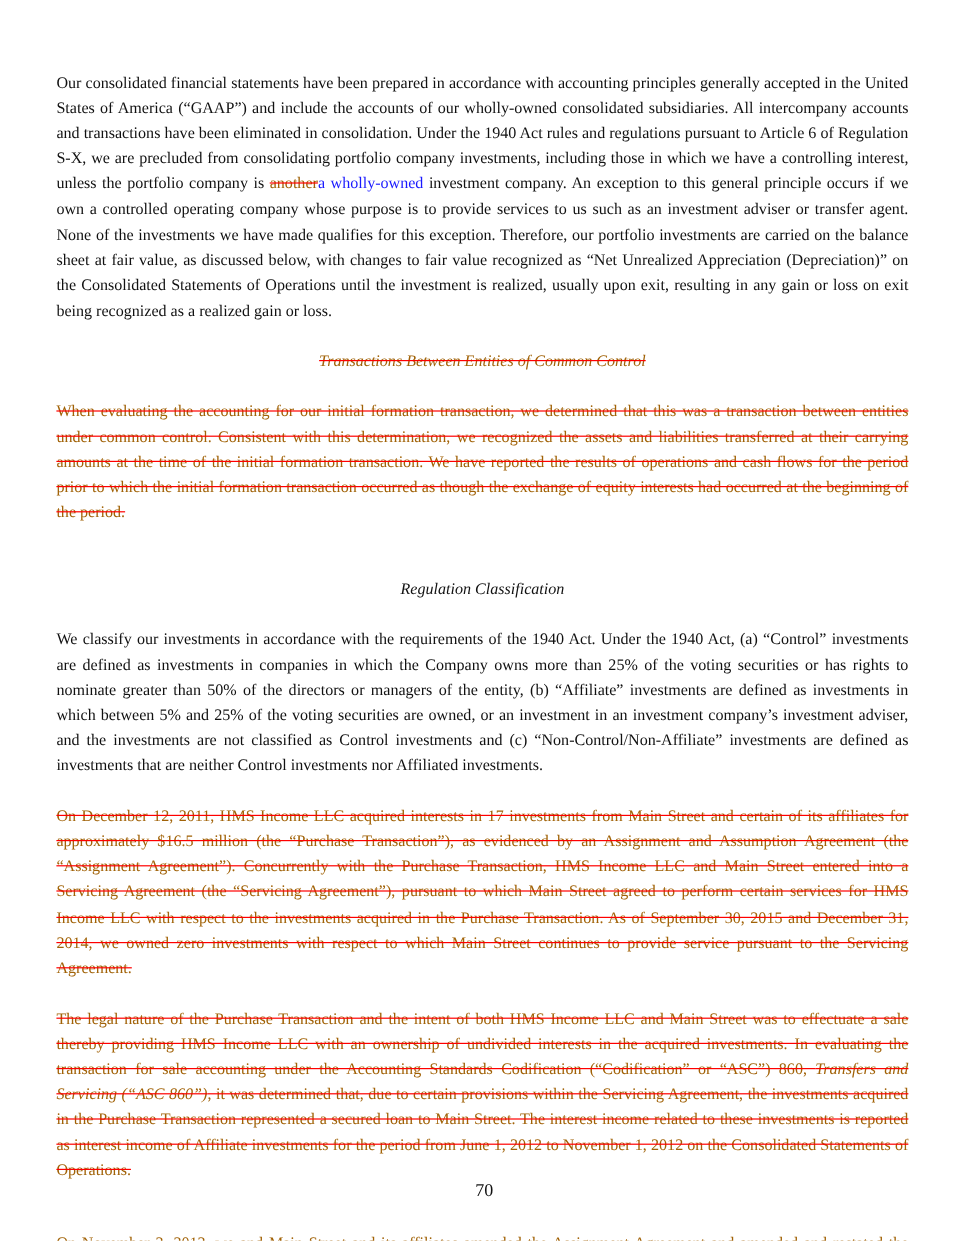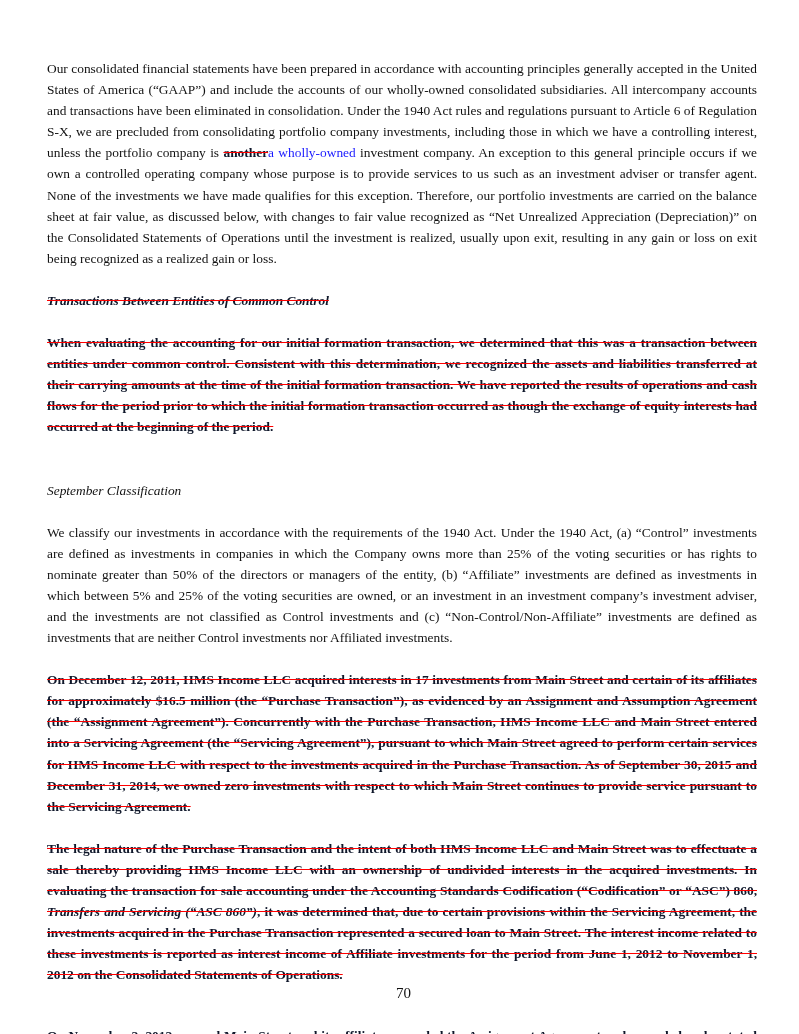--- a/index.html
+++ b/index.html
@@ -3,44 +3,44 @@
 <meta charset="utf-8">
 <style>
   html, body { margin: 0; padding: 0; background: #ffffff; }
   body { width: 799px; height: 1034px; position: relative; overflow: hidden; }
   .page {
     position: absolute; left: 47px; top: 58px; width: 710px;
     font-family: "Liberation Serif", "DejaVu Serif", serif;
     font-size: 13.4px; line-height: 21.1px; color: #111111;
   }
   p { margin: 0; text-align: justify; }
-  .del { color: #0f172a; text-decoration: line-through; text-decoration-color: #ff0000; font-weight: bold; }
+  .del { color: #a16207; text-decoration: line-through; text-decoration-color: #ff0000; }
   .ins { color: #1a1aff; text-decoration-color: #1a1aff; }
-  .heading { font-style: italic; text-align: left; }
+  .heading { font-style: italic; text-align: center; }
   .it { font-style: italic; }
   .gap-1 { margin-top: 21px; }
   .gap-2 { margin-top: 42px; }
   .gap-3 { margin-top: 40px; }
   .pagenum {
     position: absolute; left: 4px; width: 799px; top: 985px; text-align: center;
     font-family: "Liberation Serif", "DejaVu Serif", serif; font-size: 15px; color: #111111;
   }
 </style>
 </head>
 <body>
 
 <div class="page">
 
   <p><span>Our consolidated financial statements have been prepared in accordance with accounting principles generally accepted in the United States of America (“GAAP”) and include the accounts of our wholly-owned consolidated subsidiaries. All intercompany accounts and transactions have been eliminated in consolidation. Under the 1940 Act rules and regulations pursuant to Article 6 of Regulation S-X, we are precluded from consolidating portfolio company investments, including those in which we have a controlling interest, unless the portfolio company is </span><span class="del">another</span><span class="ins">a wholly-owned</span><span> investment company. An exception to this general principle occurs if we own a controlled operating company whose purpose is to provide services to us such as an investment adviser or transfer agent. None of the investments we have made qualifies for this exception. Therefore, our portfolio investments are carried on the balance sheet at fair value, as discussed below, with changes to fair value recognized as “Net Unrealized Appreciation (Depreciation)” on the Consolidated Statements of Operations until the investment is realized, usually upon exit, resulting in any gain or loss on exit being recognized as a realized gain or loss.</span></p>
 
   <p class="heading del gap-1">Transactions Between Entities of Common Control</p>
 
   <p class="del gap-1">When evaluating the accounting for our initial formation transaction, we determined that this was a transaction between entities under common control. Consistent with this determination, we recognized the assets and liabilities transferred at their carrying amounts at the time of the initial formation transaction. We have reported the results of operations and cash flows for the period prior to which the initial formation transaction occurred as though the exchange of equity interests had occurred at the beginning of the period.</p>
 
-  <p class="heading gap-2">September Classification</p>
+  <p class="heading gap-2">Regulation Classification</p>
 
   <p class="gap-1">We classify our investments in accordance with the requirements of the 1940 Act. Under the 1940 Act, (a) “Control” investments are defined as investments in companies in which the Company owns more than 25% of the voting securities or has rights to nominate greater than 50% of the directors or managers of the entity, (b) “Affiliate” investments are defined as investments in which between 5% and 25% of the voting securities are owned, or an investment in an investment company’s investment adviser, and the investments are not classified as Control investments and (c) “Non-Control/Non-Affiliate” investments are defined as investments that are neither Control investments nor Affiliated investments.</p>
 
   <p class="del gap-1">On December 12, 2011, HMS Income LLC acquired interests in 17 investments from Main Street and certain of its affiliates for approximately $16.5 million (the “Purchase Transaction”), as evidenced by an Assignment and Assumption Agreement (the “Assignment Agreement”). Concurrently with the Purchase Transaction, HMS Income LLC and Main Street entered into a Servicing Agreement (the “Servicing Agreement”), pursuant to which Main Street agreed to perform certain services for HMS Income LLC with respect to the investments acquired in the Purchase Transaction. As of September 30, 2015 and December 31, 2014, we owned zero investments with respect to which Main Street continues to provide service pursuant to the Servicing Agreement.</p>
 
   <p class="del gap-1"><span>The legal nature of the Purchase Transaction and the intent of both HMS Income LLC and Main Street was to effectuate a sale thereby providing HMS Income LLC with an ownership of undivided interests in the acquired investments. In evaluating the transaction for sale accounting under the Accounting Standards Codification (“Codification” or “ASC”) 860, </span><span class="it">Transfers and Servicing (“ASC 860”)</span><span>, it was determined that, due to certain provisions within the Servicing Agreement, the investments acquired in the Purchase Transaction represented a secured loan to Main Street. The interest income related to these investments is reported as interest income of Affiliate investments for the period from June 1, 2012 to November 1, 2012 on the Consolidated Statements of Operations.</span></p>
 
   <p class="del gap-3">On November 2, 2012, we and Main Street and its affiliates amended the Assignment Agreement and amended and restated the Servicing Agreement to conform the Assignment Agreement and the Servicing Agreement with the intent of the parties at the time of the consummation of the Purchase Transaction and to account for certain changed facts and circumstances. As a result of the amended Assignment and the amended and restated Servicing Agreement, as of November 2, 2012, the Purchase Transaction was, and, for the subsequent periods thereafter, will continue to be, reported as a sale for accounting purposes under ASC 860 in the financial statements and the related investments have been classified as Non-Control/Non-Affiliate investments.</p>
 
 </div>

